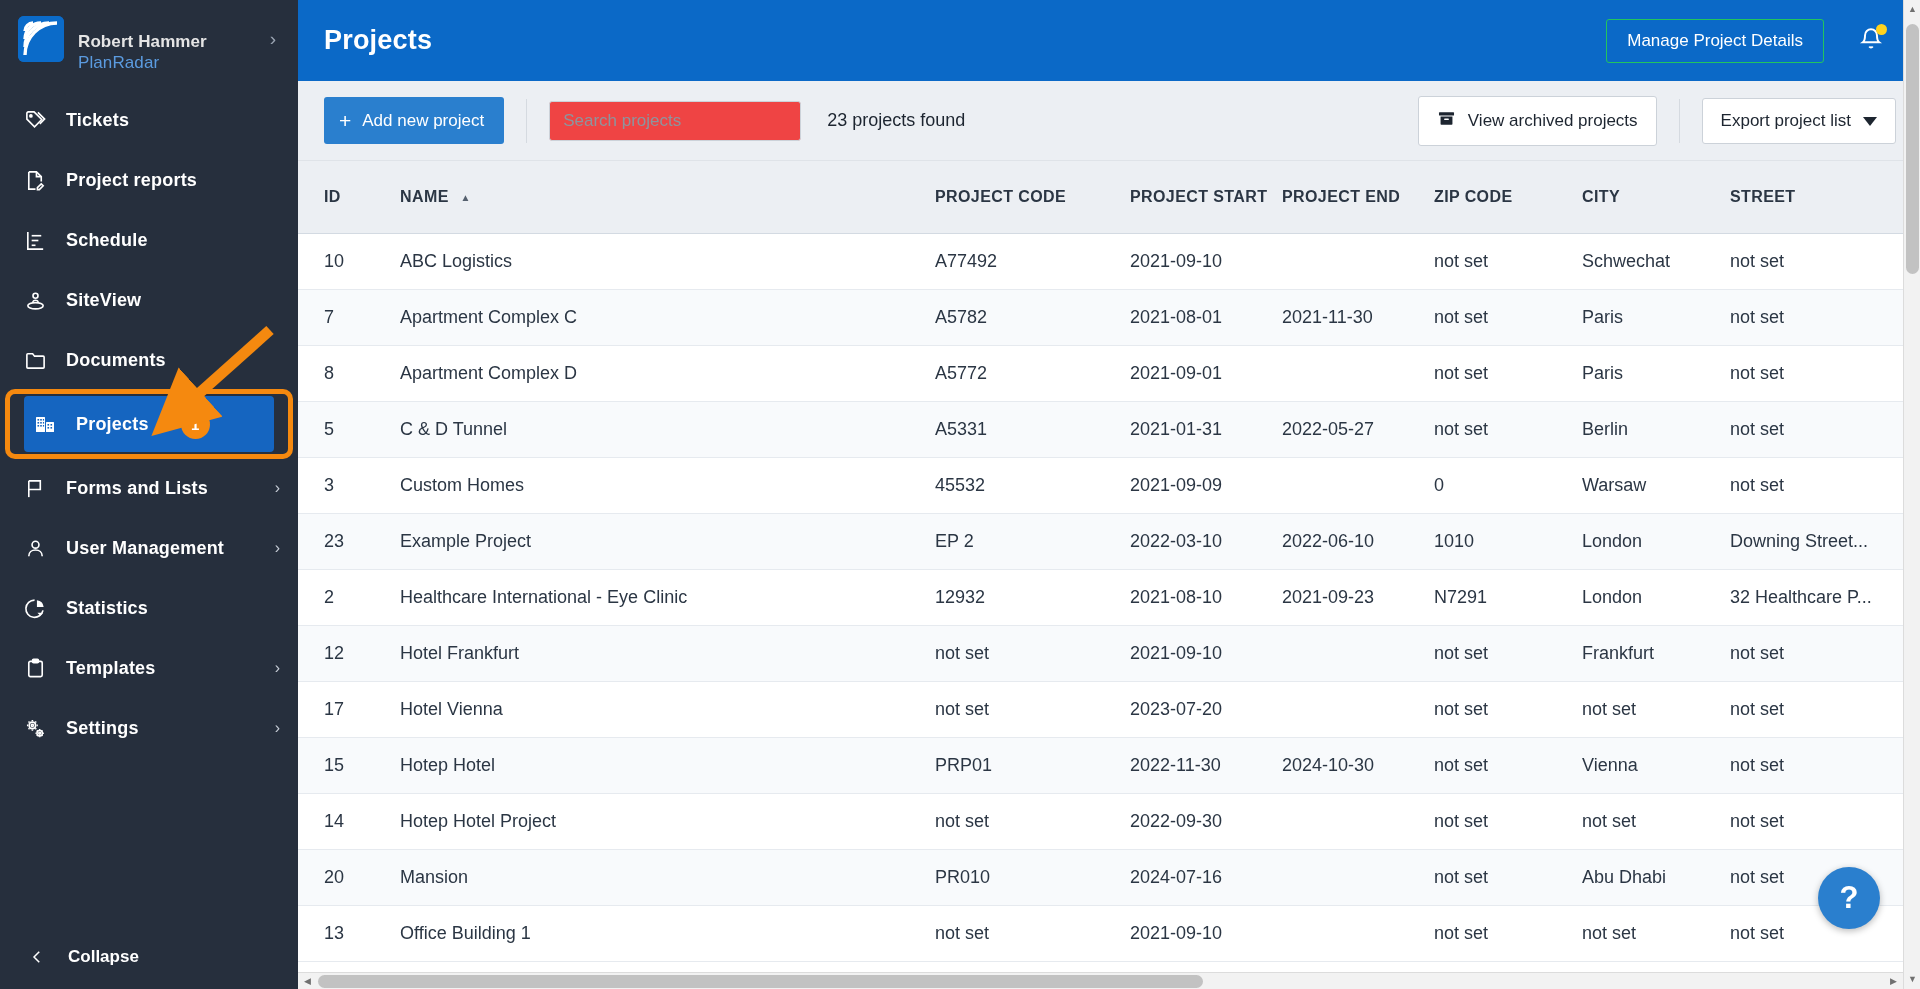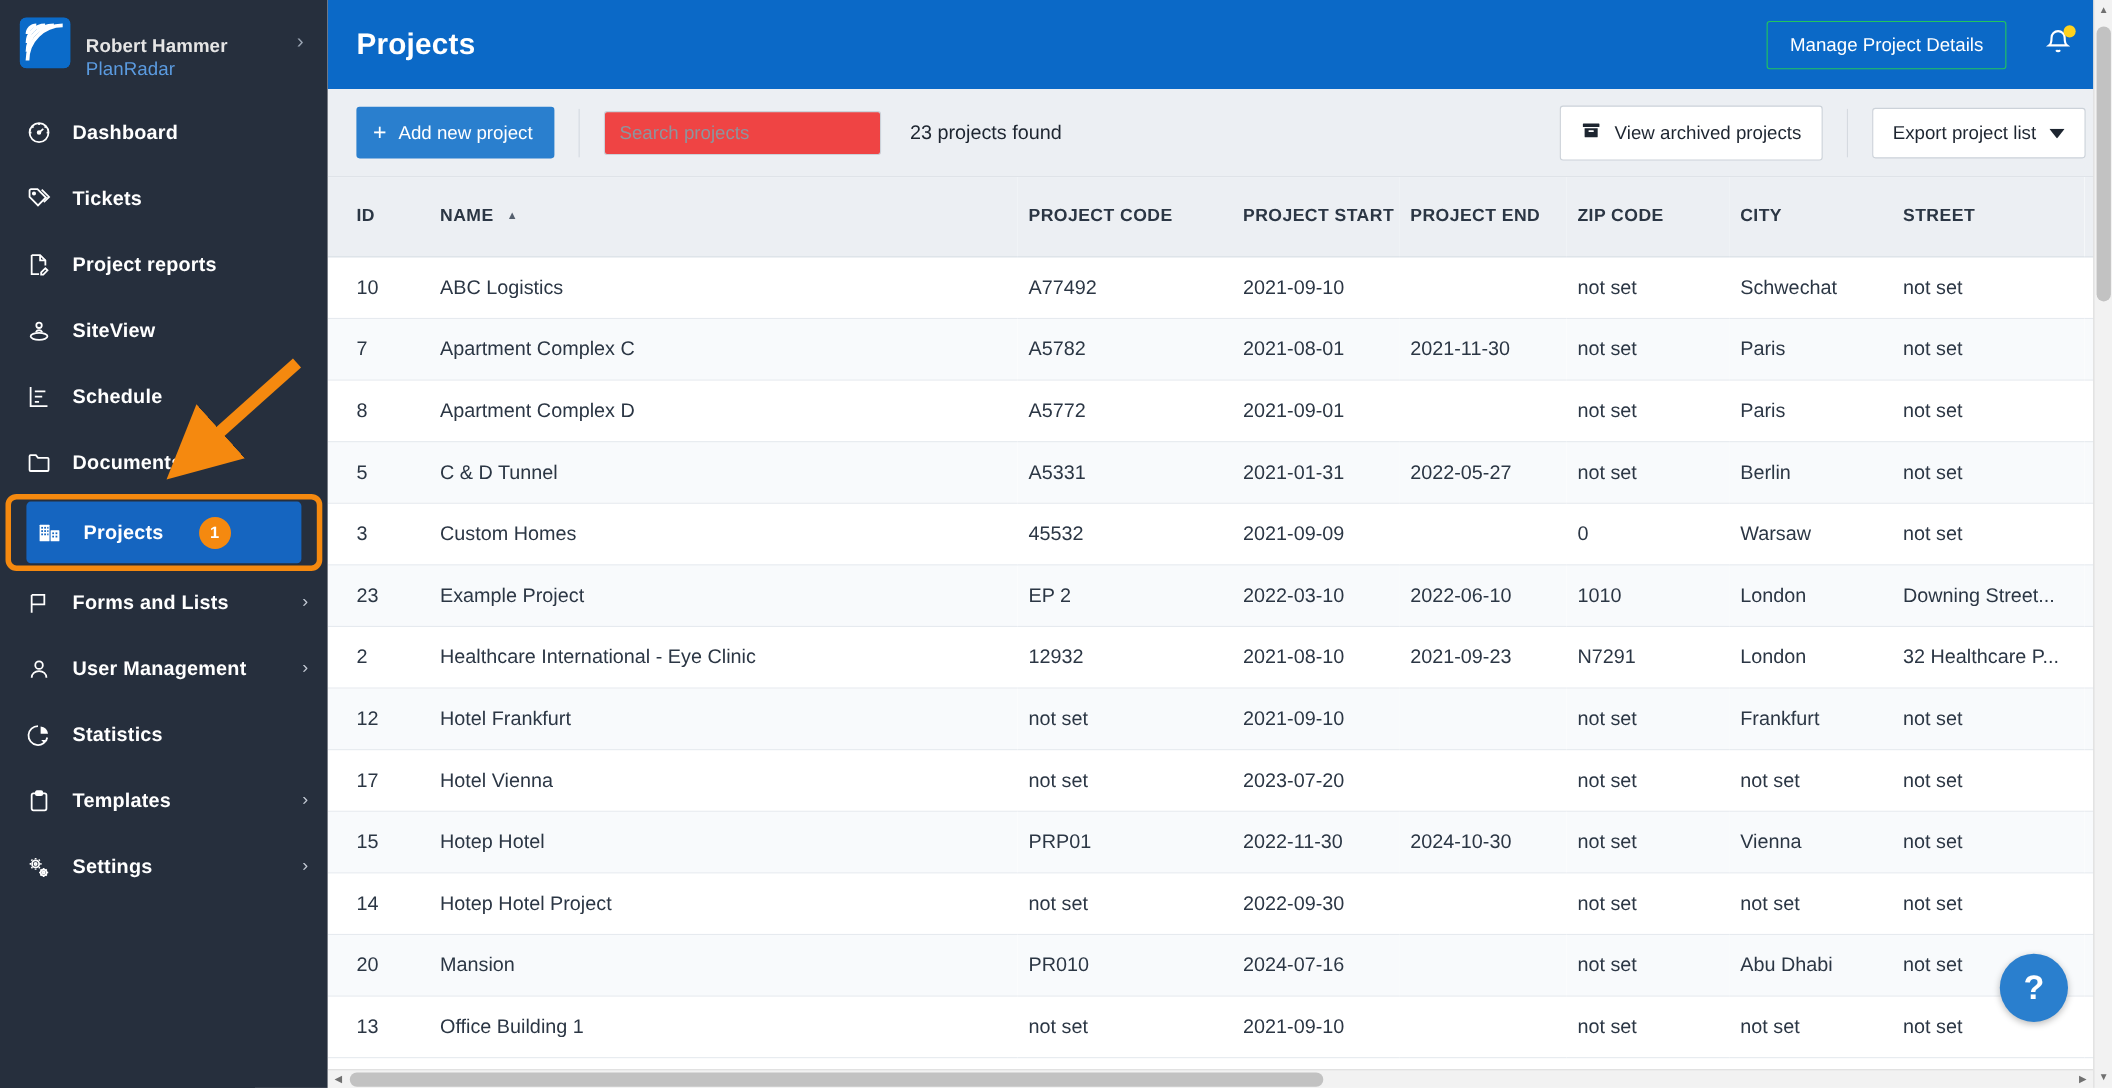--- a/index.html
+++ b/index.html
@@ -229,31 +229,20 @@
       </div>
       <div class="sb-user-txt">
         <div class="sb-user-name">Robert Hammer</div>
         <div class="sb-user-org">PlanRadar</div>
       </div>
       <div class="sb-user-chev">›</div>
     </div>
 
     <div class="sb-nav">
 
-      <div class="sb-item">
-        <span class="ico">
-          <svg width="23" height="23" viewBox="0 0 24 24" fill="none" stroke="#fff" stroke-width="1.7">
-            <circle cx="12" cy="12" r="9"></circle>
-              <path d="M12 12 L16 8.5"></path>
-              <circle cx="12" cy="12" r="1.3" fill="#fff"></circle>
-            <path d="M12 3.2v1.6M5.6 6.2l1.1 1.1M3.2 12h1.6M20.8 12h-1.6M18.4 6.2l-1.1 1.1"></path>
-          </svg>
-        </span>
-        <span class="lbl">Dashboard</span>
-      </div>
 
       <div class="sb-item">
         <span class="ico">
           <svg width="23" height="23" viewBox="0 0 24 24" fill="none" stroke="#fff" stroke-width="1.7">
             <path d="M3 10.5V4.5a1.5 1.5 0 011.5-1.5h6l8 8-7.5 7.5-8-8z"></path>
             <circle cx="7.2" cy="7.2" r="1.1" fill="#fff"></circle>
             <path d="M14.5 3.5l7 7-5 5"></path>
           </svg>
         </span>
         <span class="lbl">Tickets</span>
@@ -267,38 +256,38 @@
               <path d="M13 3v5h5"></path>
             <path d="M14 19.5l4-4 2 2-4 4h-2z"></path>
           </svg>
         </span>
         <span class="lbl">Project reports</span>
       </div>
 
       <div class="sb-item">
         <span class="ico">
           <svg width="23" height="23" viewBox="0 0 24 24" fill="none" stroke="#fff" stroke-width="1.7">
-            <circle cx="12" cy="7" r="2.6"></circle>
-              <path d="M9 13.5c.7-1.2 1.8-1.8 3-1.8s2.3.6 3 1.8"></path>
-            <ellipse cx="12" cy="17.5" rx="8" ry="3.3"></ellipse>
-          </svg>
-        </span>
-        <span class="lbl">SiteView</span>
-      </div>
-
-      <div class="sb-item">
-        <span class="ico">
-          <svg width="23" height="23" viewBox="0 0 24 24" fill="none" stroke="#fff" stroke-width="1.7">
             <path d="M4 3v18h16"></path>
               <path d="M8 7h10"></path>
               <path d="M8 12h7"></path>
               <path d="M8 17h4"></path>
           </svg>
         </span>
         <span class="lbl">Schedule</span>
+      </div>
+
+      <div class="sb-item">
+        <span class="ico">
+          <svg width="23" height="23" viewBox="0 0 24 24" fill="none" stroke="#fff" stroke-width="1.7">
+            <circle cx="12" cy="7" r="2.6"></circle>
+              <path d="M9 13.5c.7-1.2 1.8-1.8 3-1.8s2.3.6 3 1.8"></path>
+            <ellipse cx="12" cy="17.5" rx="8" ry="3.3"></ellipse>
+          </svg>
+        </span>
+        <span class="lbl">SiteView</span>
       </div>
 
       <div class="sb-item">
         <span class="ico">
           <svg width="23" height="23" viewBox="0 0 24 24" fill="none" stroke="#fff" stroke-width="1.7">
             <path d="M3 19V6a1 1 0 011-1h5l2 2.5h9a1 1 0 011 1V19a1 1 0 01-1 1H4a1 1 0 01-1-1z"></path>
           </svg>
         </span>
         <span class="lbl">Documents</span>
       </div>
@@ -386,20 +375,28 @@
               <circle cx="16" cy="16.5" r=".9"></circle>
             <path d="M16 12.5v1M16 19.5v1M12 16.5h1M19 16.5h1M13.3 13.8l.7.7M18 18.5l.7.7M18.7 13.8l-.7.7M14 18.5l-.7.7"></path>
           </svg>
         </span>
         <span class="lbl">Settings</span>
         <span class="chev">›</span>
       </div>
 
     </div>
 
+    <div class="sb-collapse">
+      <span class="ico" style="width:26px;display:flex;align-items:center;justify-content:center;">
+        <svg width="18" height="18" viewBox="0 0 24 24" fill="none" stroke="#fff" stroke-width="2">
+          <path d="M15 5l-7 7 7 7"></path>
+        </svg>
+      </span>
+      <span class="lbl">Collapse</span>
+    </div>
 
     <svg class="arrow-anno" width="150" height="120" viewBox="0 0 150 120">
       <defs>
         <marker id="ah" markerWidth="6" markerHeight="6" refX="3" refY="3" orient="auto">
           <path d="M0,0 L6,3 L0,6 z" fill="#f5890f"></path>
         </marker>
       </defs>
       <line x1="130" y1="10" x2="36" y2="94" stroke="#f5890f" stroke-width="11" marker-end="url(#ah)"></line>
     </svg>
   </div>

